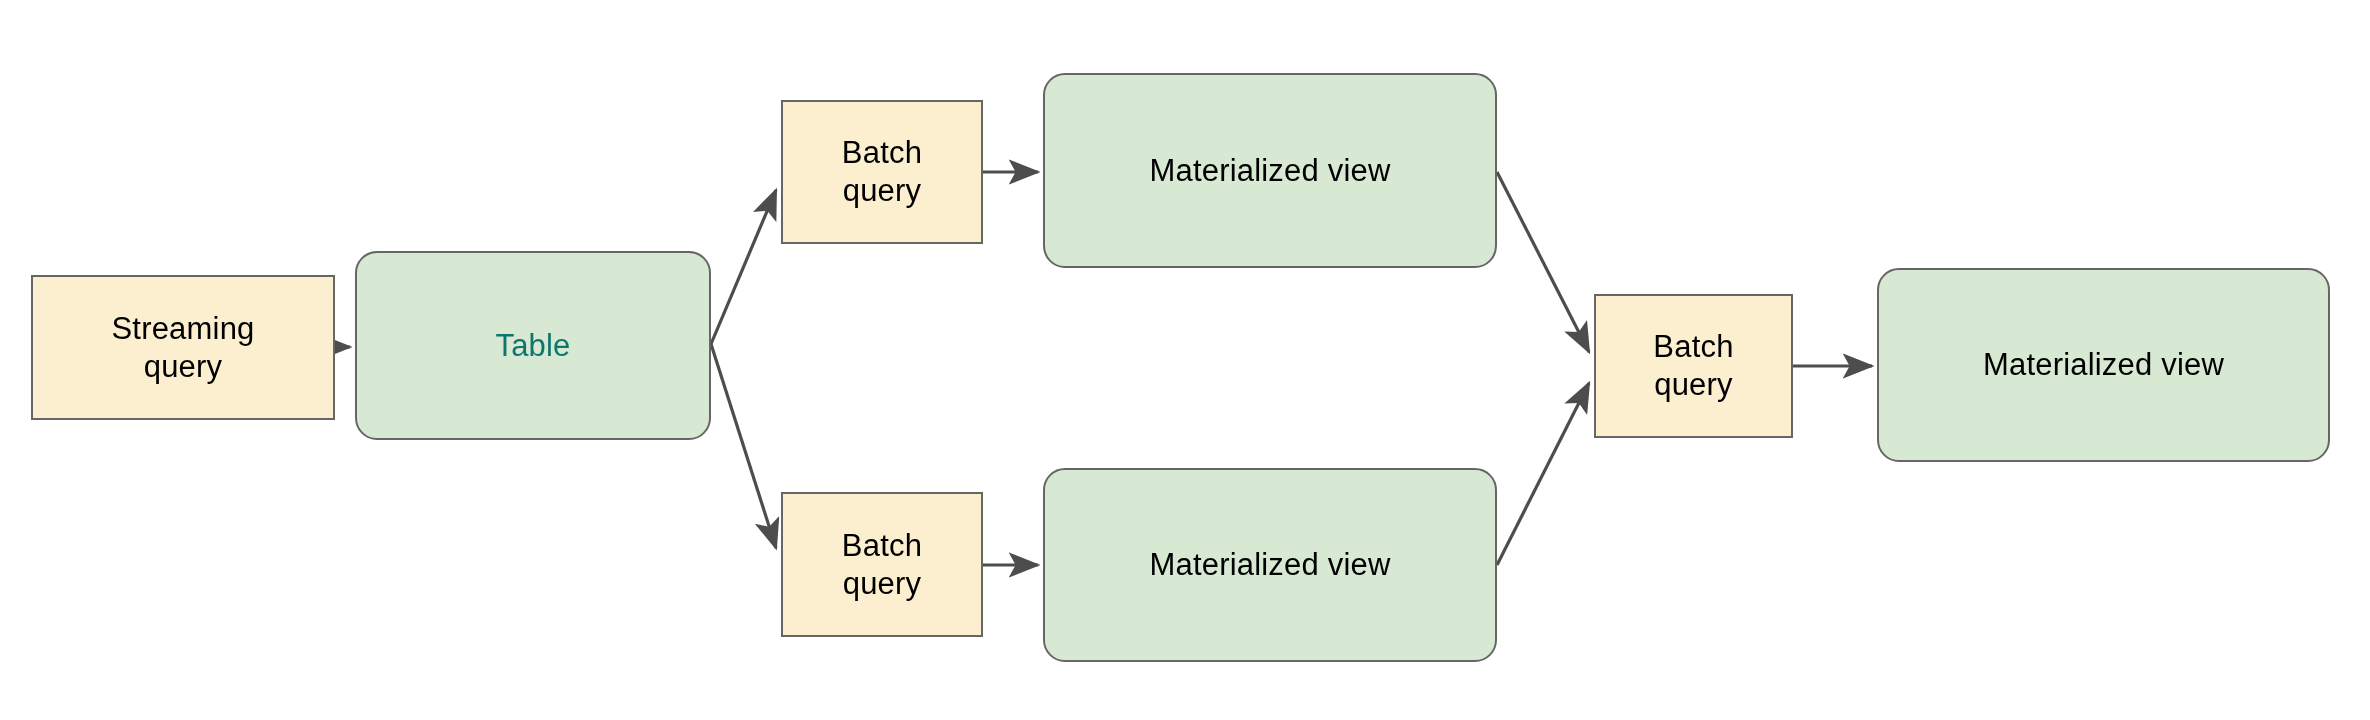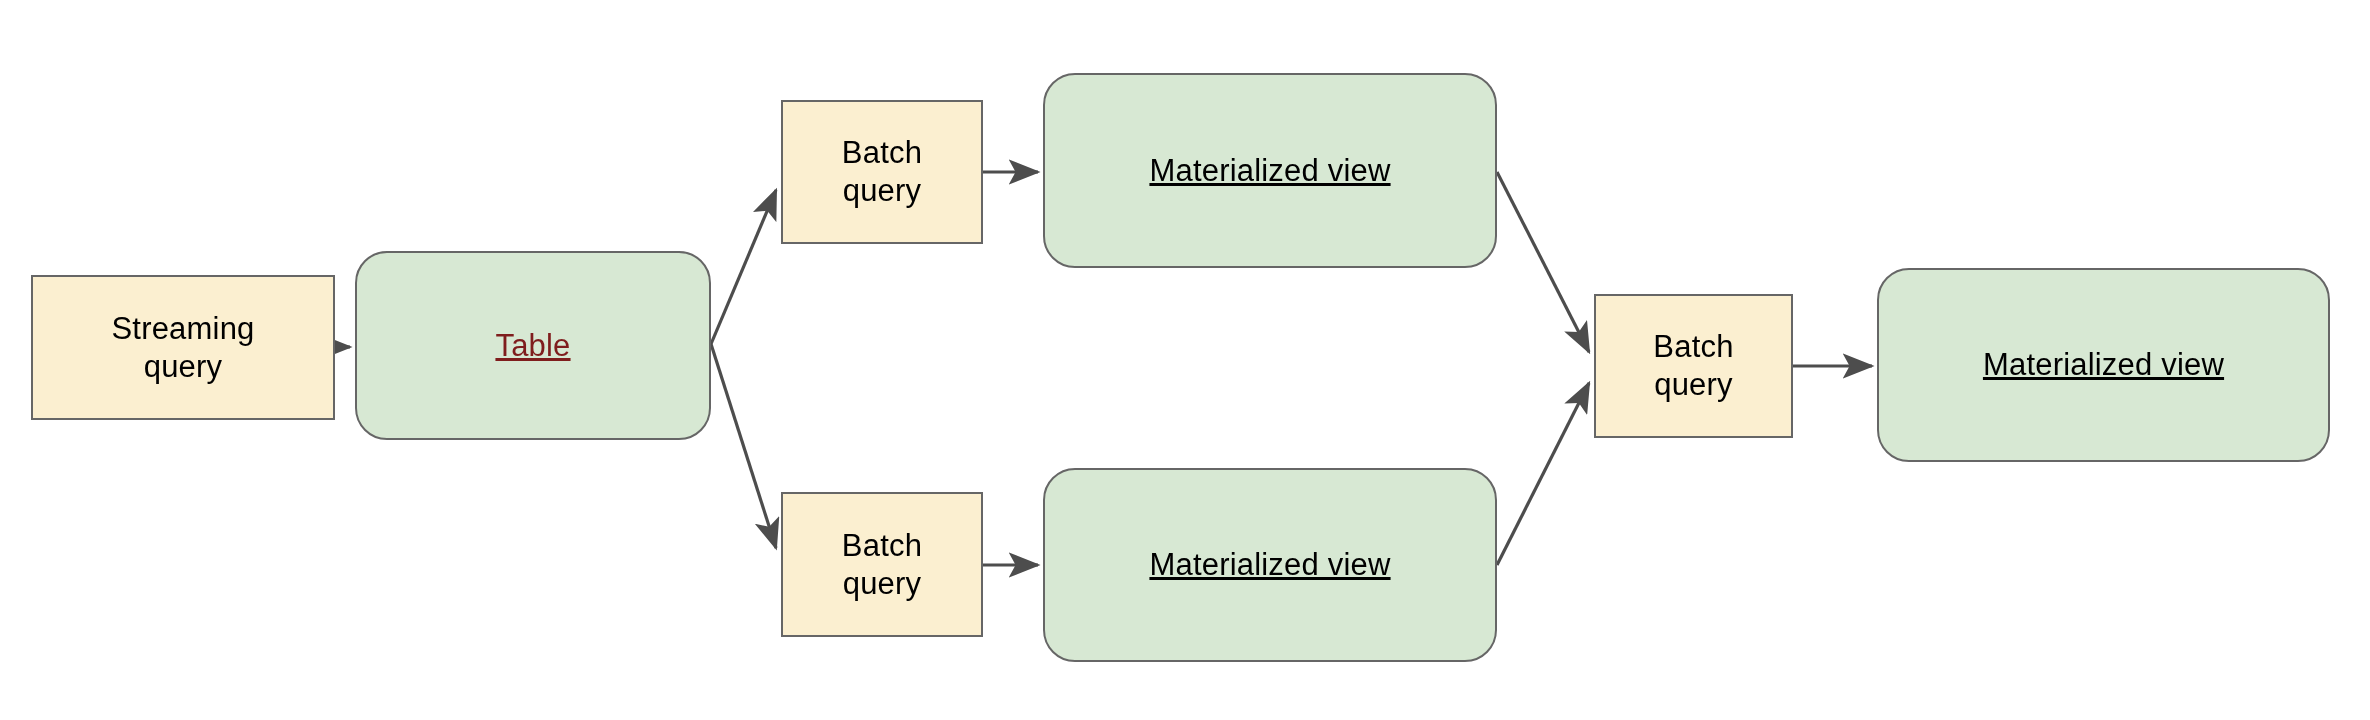--- a/index.html
+++ b/index.html
@@ -39,22 +39,21 @@
     letter-spacing: 0.2px;
     border: 2px solid #666666;
     white-space: pre-line;
   }
   .node.process {
     background: #fbefd0;
     border-radius: 0;
   }
   .node.store {
     background: #d7e8d3;
-    border-radius: 32px;
-    text-decoration: underline;
+    border-radius: 22px;
   }
   .node span {
     display: block;
   }
 </style>
 </head>
 <body>
 
 <div id="canvas" style="background: rgb(255, 255, 255);">
 
@@ -75,21 +74,21 @@
         <polyline points="1497,565 1589,383" fill="none" stroke="#4d4d4d" marker-end="url(#arrowhead)"></polyline>
         <polyline points="1793,366 1872,366" fill="none" stroke="#4d4d4d" marker-end="url(#arrowhead)"></polyline>
       </g>
   </svg>
 
   <div class="node process" style="left: 31px; top: 275px; width: 304px; height: 145px; background: rgb(251, 239, 208); border-color: rgb(102, 102, 102); color: rgb(0, 0, 0);">
     <span>Streaming
 query</span>
   </div>
 
-  <div class="node store" style="left: 355px; top: 251px; width: 356px; height: 189px; background: rgb(215, 232, 211); border-color: rgb(102, 102, 102); color: #7f1d1d;">
+  <div class="node store" style="left: 355px; top: 251px; width: 356px; height: 189px; background: rgb(215, 232, 211); border-color: rgb(102, 102, 102); color: #0f766e;">
     <span>Table</span>
   </div>
 
   <div class="node process" style="left: 781px; top: 100px; width: 202px; height: 144px; background: rgb(251, 239, 208); border-color: rgb(102, 102, 102); color: rgb(0, 0, 0);">
     <span>Batch
 query</span>
   </div>
 
   <div class="node store" style="left: 1043px; top: 73px; width: 454px; height: 195px; background: rgb(215, 232, 211); border-color: rgb(102, 102, 102); color: rgb(0, 0, 0);">
     <span>Materialized view</span>

